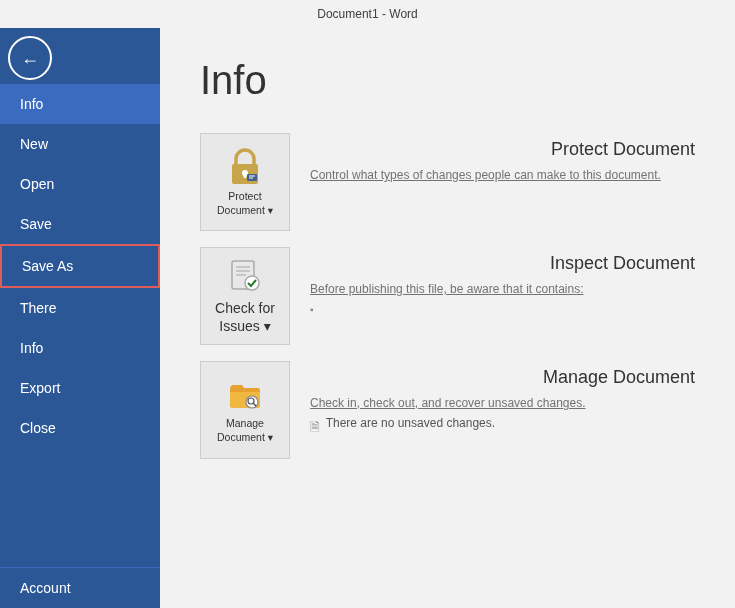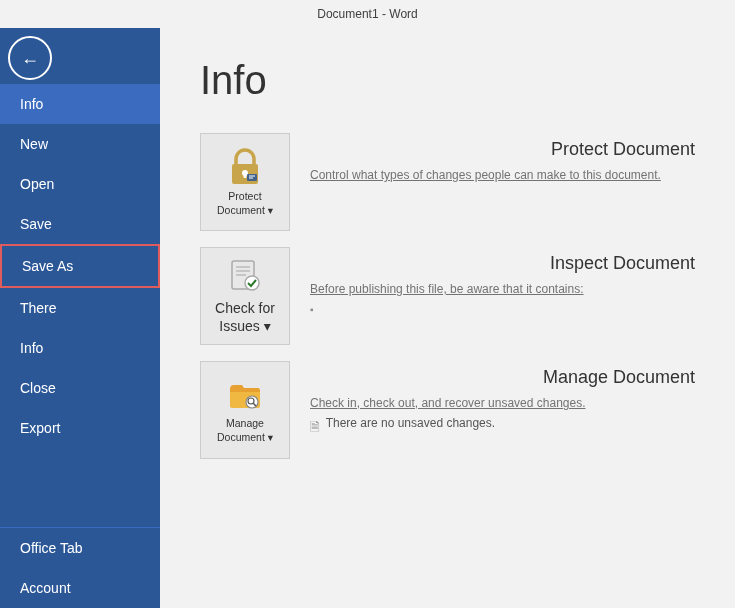--- a/index.html
+++ b/index.html
@@ -188,32 +188,29 @@
     <div class="sidebar-item outlined" style="border: 2px solid #e05c5c;">
       <span>Save As</span>
     </div>
     <div class="sidebar-item">
       <span>There</span>
     </div>
     <div class="sidebar-item">
       <span>Info</span>
     </div>
     <div class="sidebar-item">
+      <span>Export</span>
+    </div>
+    <div class="sidebar-item">
       <span>Close</span>
     </div>
-    <div class="sidebar-item">
-      <span>Export</span>
-    </div>
 
     <div class="sidebar-spacer"></div>
 
     <div class="sidebar-bottom">
-      <div class="sidebar-item">
-        <span>Office Tab</span>
-      </div>
       <div class="sidebar-item">
         <span>Account</span>
       </div>
     </div>
   </div>
 
   <div class="content">
     <h1 class="page-title">Info</h1>
 
     <div class="info-card">

